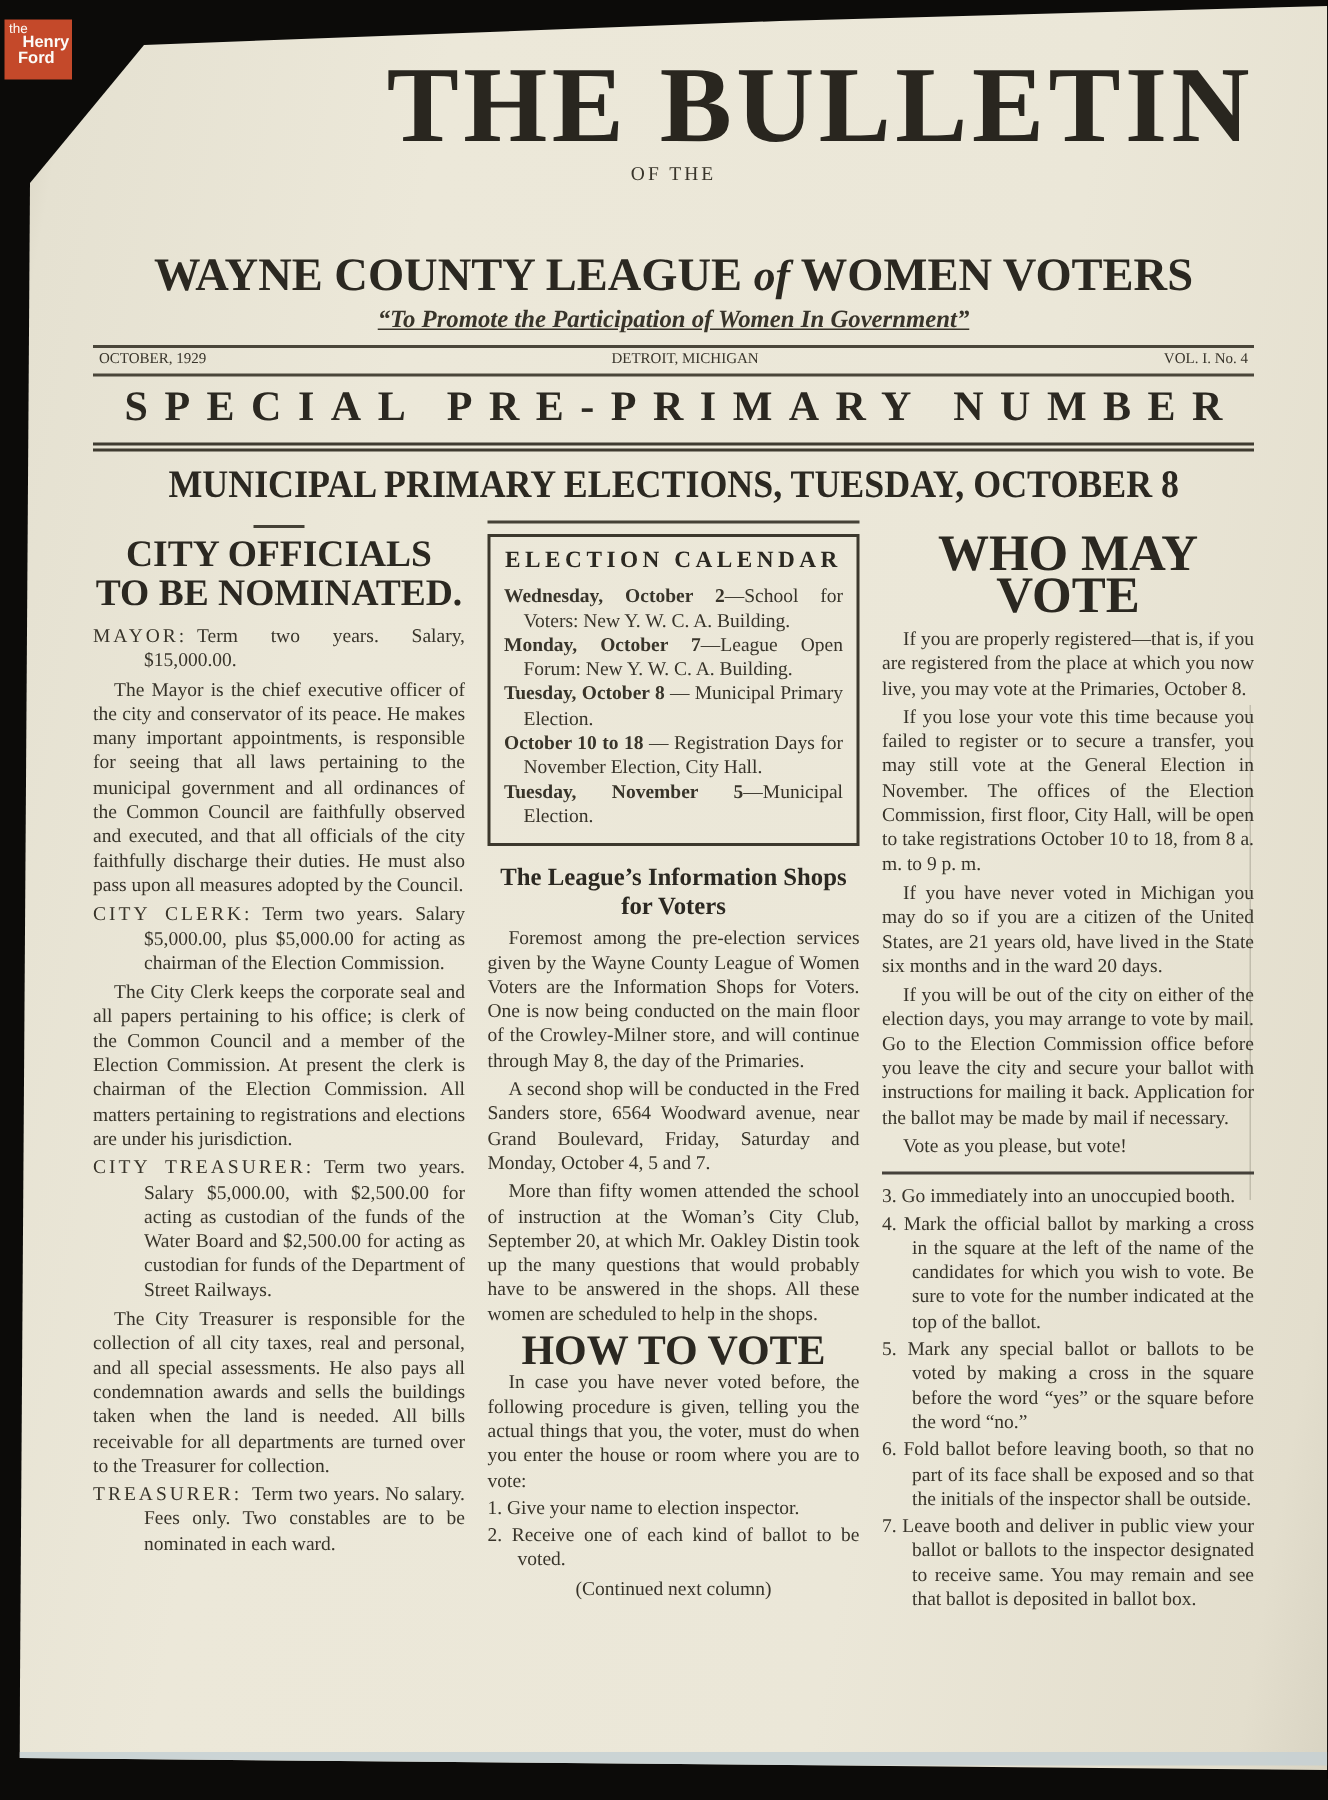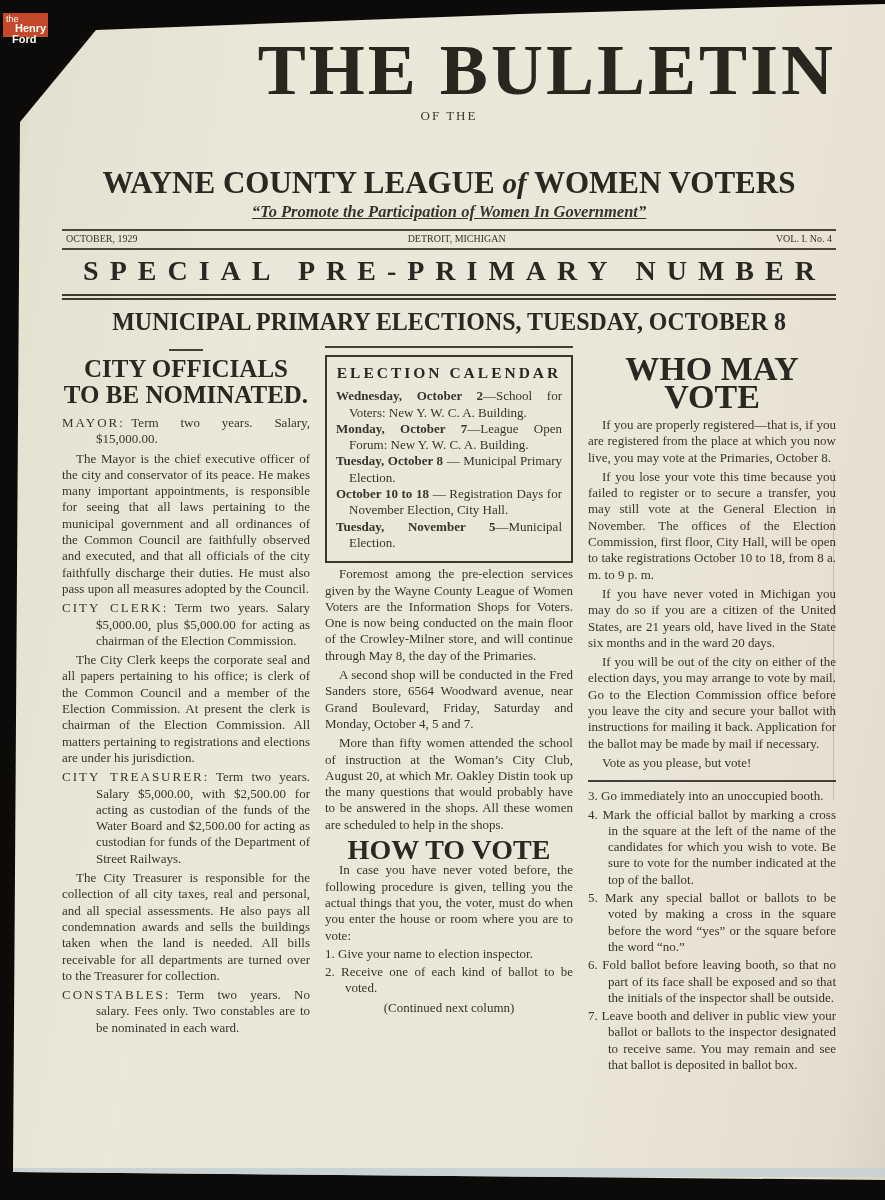--- a/index.html
+++ b/index.html
@@ -41,21 +41,21 @@
   .officer .lead{letter-spacing:2px;}
   .para{text-indent:14px;margin-top:3px;}
   .calbox{border:2.5px solid #3c382d;padding:6px 9px 10px;margin-top:2px;}
   .calbox-title{font-weight:bold;font-size:15.5px;letter-spacing:3px;text-align:center;margin:2px 0 7px;color:#2b2821;}
   .cal-item{padding-left:13px;text-indent:-13px;}
   .shops-head{font-weight:bold;font-size:16.5px;text-align:center;line-height:19px;margin:11px 0 4px;color:#2b2821;}
   .num-item{padding-left:20px;text-indent:-20px;margin-top:2px;}
   .continued{text-align:center;margin-top:3px;}
   .sep{border-top:2px solid #45413a;margin:9px 0 6px;}
   
-  .logo{position:absolute;left:3px;top:13px;width:45px;height:24px;background:#c4492a;
+  .logo{position:absolute;left:3px;top:13px;width:45px;height:40px;background:#c4492a;
         color:#fcfbf7;font-family:"Liberation Sans",sans-serif;line-height:1;}
   .logo .the{position:absolute;left:3px;top:2px;font-size:9px;}
   .logo .henry{position:absolute;left:12px;top:10px;font-size:11px;font-weight:bold;}
   .logo .ford{position:absolute;left:9px;top:21px;font-size:11px;font-weight:bold;}
 </style>
 </head>
 <body>
 
 <div class="stage">
   <div class="paper">
@@ -95,39 +95,43 @@
             <div>CITY OFFICIALS</div>
             <div>TO BE NOMINATED.</div>
           </div>
           <div>
               <div class="officer"><span class="lead">MAYOR:</span> Term two years.  Salary, $15,000.00.</div>
               <div class="para">The Mayor is the chief executive officer of the city and conservator of its peace.  He makes many important appointments, is responsible for seeing that all laws pertaining to the municipal government and all ordinances of the Common Council are faithfully observed and executed, and that all officials of the city faithfully discharge their duties.  He must also pass upon all measures adopted by the Council.</div>
               <div class="officer"><span class="lead">CITY CLERK:</span> Term two years. Salary $5,000.00, plus $5,000.00 for acting as chairman of the Election Commission.</div>
               <div class="para">The City Clerk keeps the corporate seal and all papers pertaining to his office; is clerk of the Common Council and a member of the Election Commission.  At present the clerk is chairman of the Election Commission. All matters pertaining to registrations and elections are under his jurisdiction.</div>
               <div class="officer"><span class="lead">CITY TREASURER:</span> Term two years.  Salary $5,000.00, with $2,500.00 for acting as custodian of the funds of the Water Board and $2,500.00 for acting as custodian for funds of the Department of Street Railways.</div>
               <div class="para">The City Treasurer is responsible for the collection of all city taxes, real and personal, and all special assessments.  He also pays all condemnation awards and sells the buildings taken when the land is needed.  All bills receivable for all departments are turned over to the Treasurer for collection.</div>
-              <div class="officer"><span class="lead">CONSTABLES:</span> Term two years. No salary.  Fees only.  Two constables are to be nominated in each ward.</div>
+              <div class="officer"><span class="lead">TREASURER:</span> Term two years. No salary.  Fees only.  Two constables are to be nominated in each ward.</div>
             </div>
         </section>
 
         <section class="col">
           <div class="calbox">
             <div class="calbox-title">ELECTION CALENDAR</div>
             <div>
                 <div class="cal-item"><b>Wednesday, October 2</b>—School for Voters: New Y. W. C. A. Building.</div>
                 <div class="cal-item"><b>Monday, October 7</b>—League Open Forum: New Y. W. C. A. Building.</div>
                 <div class="cal-item"><b>Tuesday, October 8</b> — Municipal Primary Election.</div>
                 <div class="cal-item"><b>October 10 to 18</b> — Registration Days for November Election, City Hall.</div>
                 <div class="cal-item"><b>Tuesday, November 5</b>—Municipal Election.</div>
               </div>
           </div>
+          <div class="shops-head">
+            <div>The League’s Information Shops</div>
+            <div>for Voters</div>
+          </div>
           <div>
               <div class="para">Foremost among the pre-election services given by the Wayne County League of Women Voters are the Information Shops for Voters.  One is now being conducted on the main floor of the Crowley-Milner store, and will continue through May 8, the day of the Primaries.</div>
               <div class="para">A second shop will be conducted in the Fred Sanders store, 6564 Woodward avenue, near Grand Boulevard, Friday, Saturday and Monday, October 4, 5 and 7.</div>
-              <div class="para">More than fifty women attended the school of instruction at the Woman’s City Club, August 20, at which Mr. Oakley Distin took up the many questions that would probably have to be answered in the shops.  All these women are scheduled to help in the shops.</div>
+              <div class="para">More than fifty women attended the school of instruction at the Woman’s City Club, September 20, at which Mr. Oakley Distin took up the many questions that would probably have to be answered in the shops.  All these women are scheduled to help in the shops.</div>
             </div>
           <div class="colhead howto-head">HOW TO VOTE</div>
           <div class="para">In case you have never voted before, the following procedure is given, telling you the actual things that you, the voter, must do when you enter the house or room where you are to vote:</div>
           <div>
               <div class="num-item">1. Give your name to election inspector.</div>
               <div class="num-item">2. Receive one of each kind of ballot to be voted.</div>
             </div>
           <div class="continued">(Continued next column)</div>
         </section>
 

